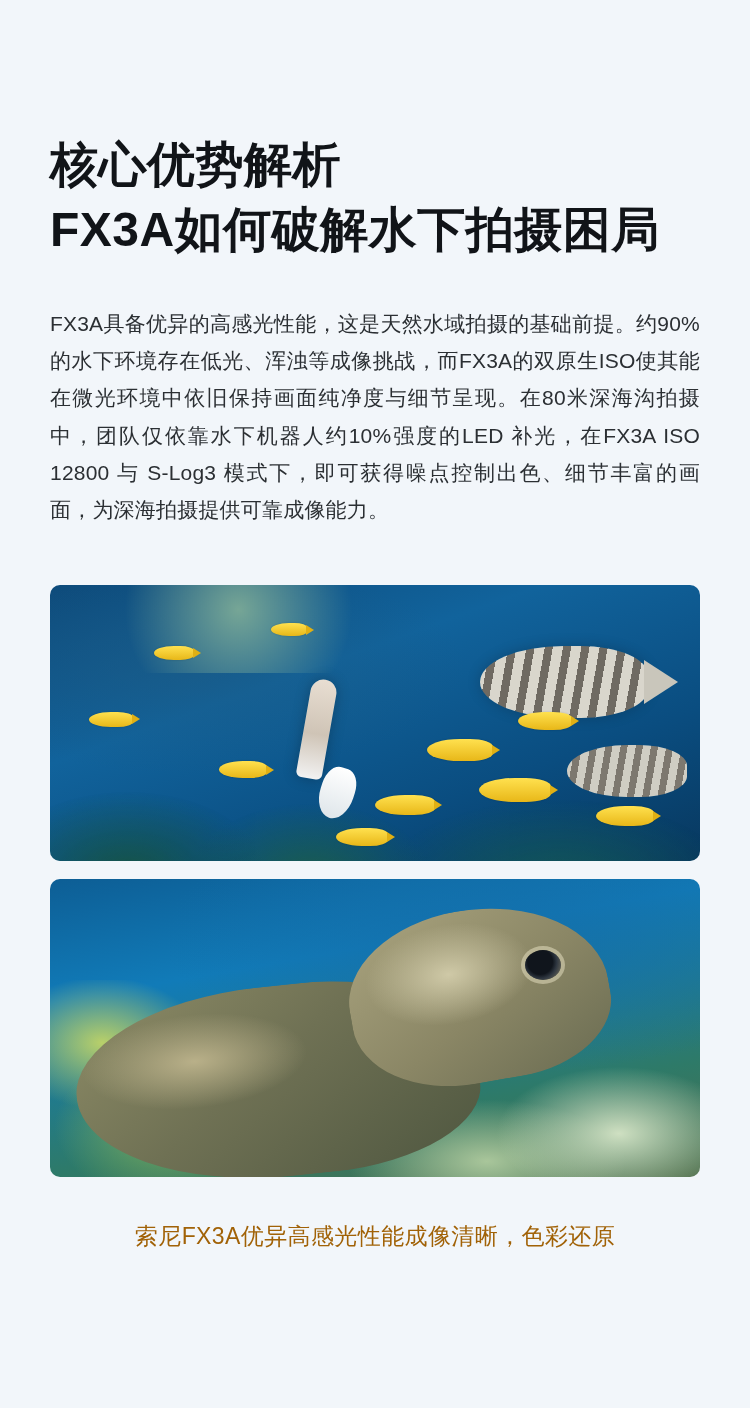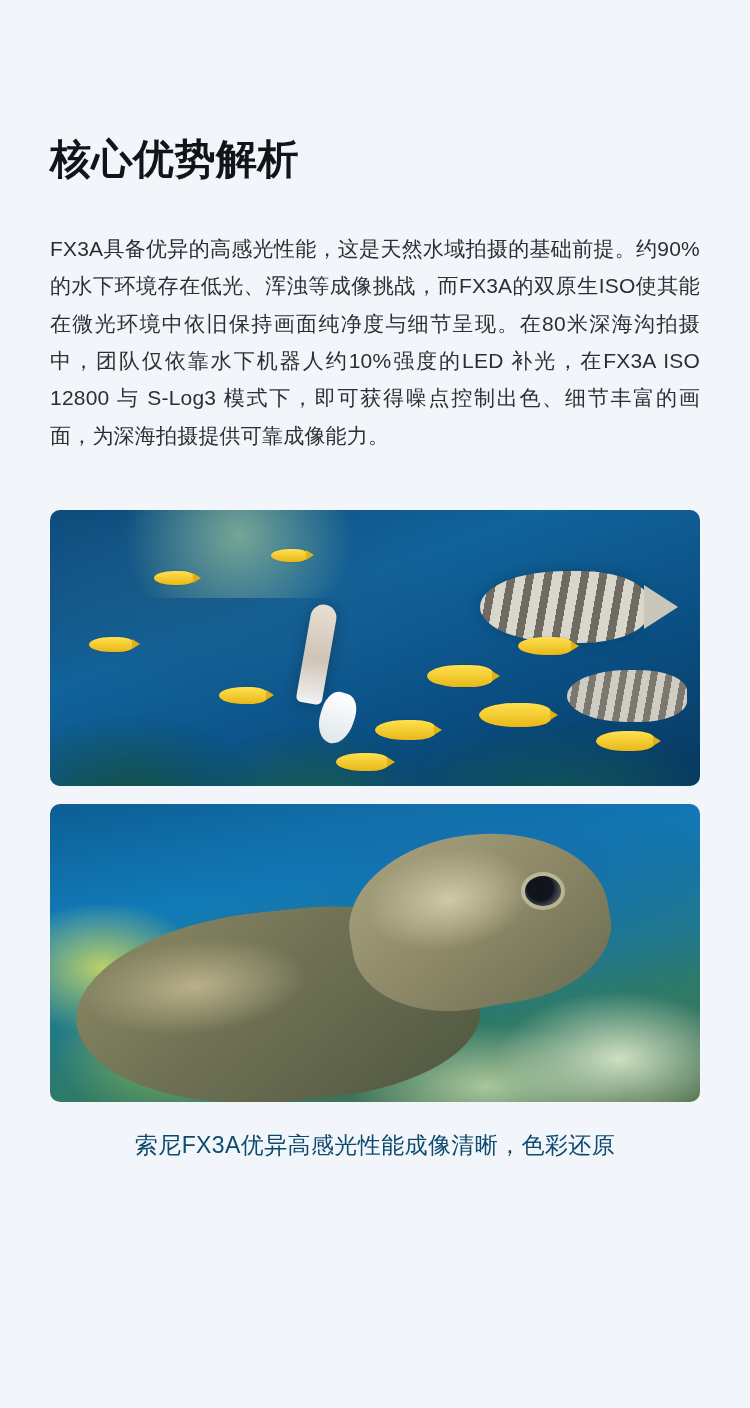--- a/index.html
+++ b/index.html
@@ -18,21 +18,21 @@
     position: relative;
     width: 750px;
     height: 1408px;
     box-sizing: border-box;
     padding: 0 50px;
   }
   .headings {
     padding-top: 132px;
   }
   .heading-line {
-    font-size: 41px;
+    font-size: 48px;
     font-weight: bold;
     line-height: 1.36;
     letter-spacing: 0.5px;
     color: #111418;
   }
   .body-text {
     margin-top: 42px;
     font-size: 21px;
     line-height: 1.78;
     color: #2b2f33;
@@ -178,34 +178,35 @@
   }
   .p2-eye {
     position: absolute;
     left: 73%; top: 24%;
     width: 36px; height: 30px;
     border-radius: 50%;
     background: radial-gradient(circle at 42% 40%, #10151c 0 45%, #2e3640 60%, #888166 100%);
     box-shadow: 0 0 0 4px rgba(225,220,190,.55);
   }
   .caption {
-    margin-top: 28px;
+    margin-top: 44px;
     text-align: center;
     font-size: 23px;
-    color: #0c4a6e;
+    color: #a16207;
     letter-spacing: .4px;
   }
 </style>
 </head>
 <body>
 
 <div class="page">
 
   <div class="headings">
     <div class="heading-line">核心优势解析</div>
+    <div class="heading-line">FX3A如何破解水下拍摄困局</div>
   </div>
 
   <p class="body-text">FX3A具备优异的高感光性能，这是天然水域拍摄的基础前提。约90%的水下环境存在低光、浑浊等成像挑战，而FX3A的双原生ISO使其能在微光环境中依旧保持画面纯净度与细节呈现。在80米深海沟拍摄中，团队仅依靠水下机器人约10%强度的LED 补光，在FX3A ISO 12800 与 S-Log3 模式下，即可获得噪点控制出色、细节丰富的画面，为深海拍摄提供可靠成像能力。</p>
 
   <div class="photos">
 
     <div class="photo photo-1">
       <div class="p1-sun"></div>
       <div class="p1-reef"></div>
       <div class="p1-diver"></div>

